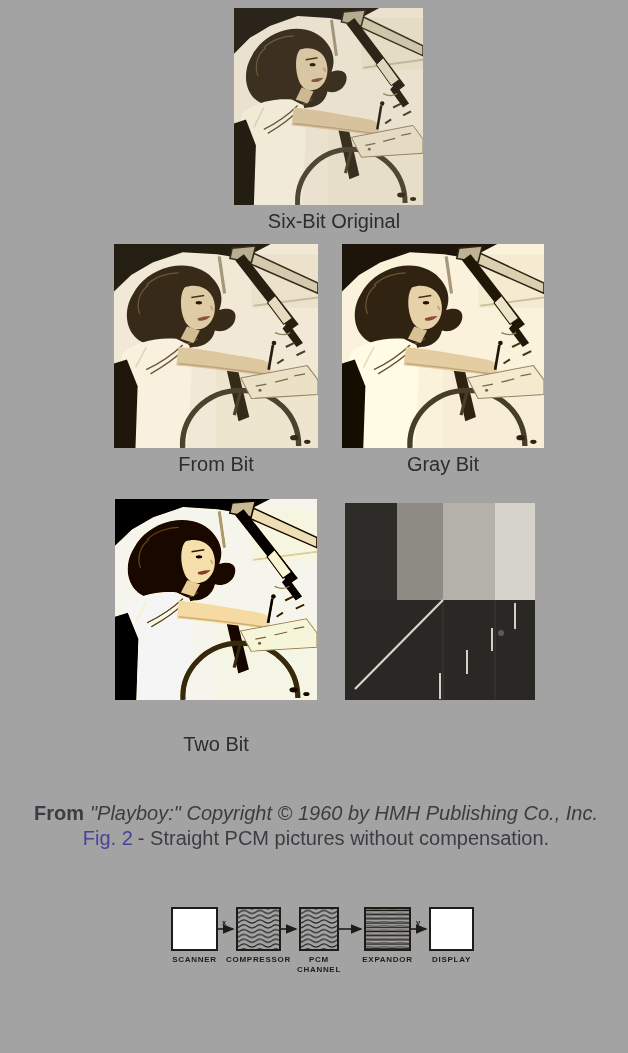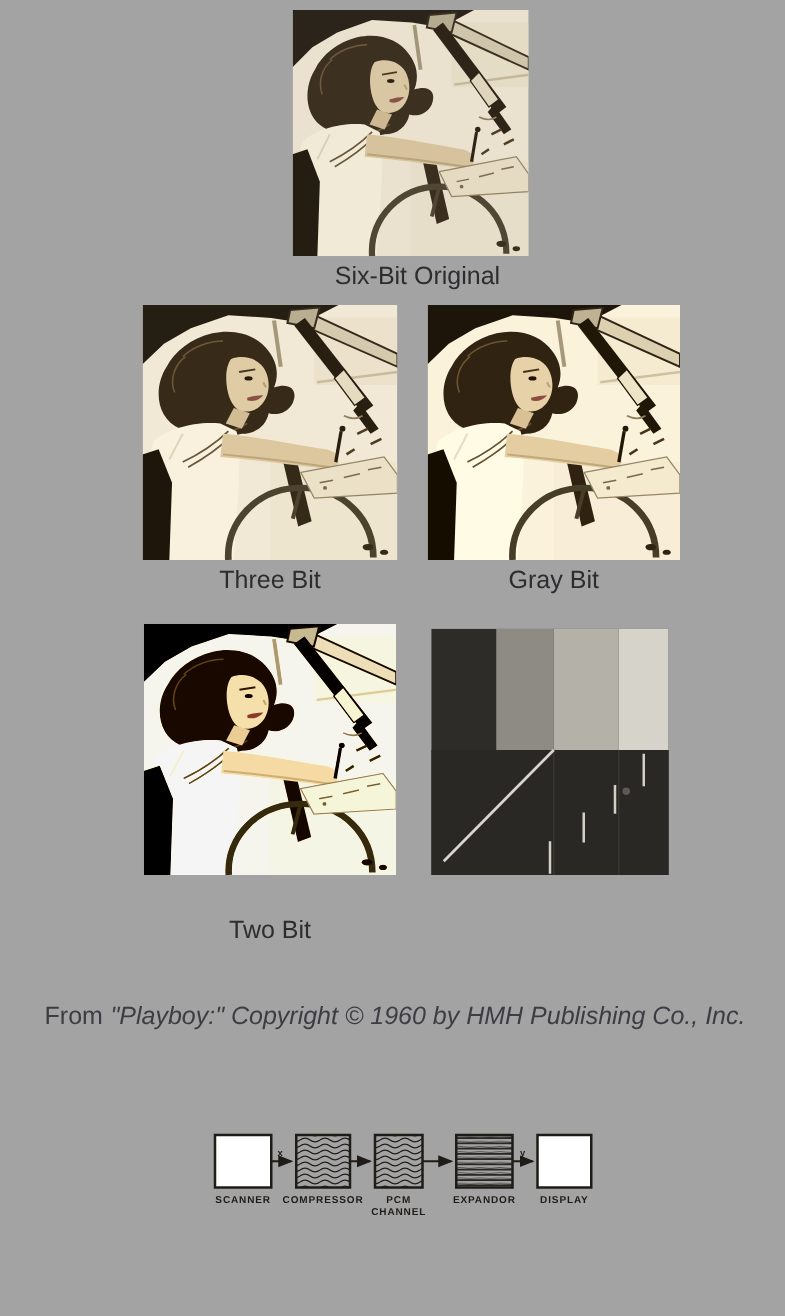--- a/index.html
+++ b/index.html
@@ -9,21 +9,21 @@
   .photo{position:absolute;}
   .photo svg{width:100%;height:100%;display:block;}
   .bit6{filter:none;}
   .bit4{filter:contrast(1.07);}
   .bit3{filter:contrast(1.16);}
   .bit2{filter:contrast(1.5) brightness(.96);}
   .caption{position:absolute;transform:translateX(-50%);font-size:20px;color:#2d2d30;
            white-space:nowrap;line-height:1.2;}
   .credit{position:absolute;transform:translateX(-50%);white-space:nowrap;
           font-size:20px;color:#3e3c43;line-height:1.2;}
-  .credit .prefix{font-style:normal;margin-right:6px;}
+  .credit .prefix{font-style:normal;margin-right:6px;font-weight:bold;}
   .credit .it{font-style:italic;}
   .figcap{position:absolute;transform:translateX(-50%);white-space:nowrap;
           font-size:20px;color:#3e3c43;line-height:1.2;}
   .figlabel{color:#45449b;margin-right:5px;}
   .diagram{position:absolute;left:160px;top:900px;width:330px;height:85px;}
   .diagram svg{width:100%;height:100%;display:block;}
   .dlabel{font-family:"Liberation Sans",sans-serif;font-size:8px;font-weight:bold;
           letter-spacing:.7px;fill:#1f1c18;}
   .dvar{font-family:"Liberation Sans",sans-serif;font-size:7.5px;font-weight:bold;fill:#1f1c18;}
 </style>
@@ -114,21 +114,21 @@
         <use href="#sym-girl"></use>
       </svg>
   </div>
   <div class="caption" style="left:334px;top:209px">Six-Bit Original</div>
 
   <div class="photo" style="left:114px;top:244px;width:204px;height:204px">
     <svg viewBox="0 0 190 198" preserveAspectRatio="none" class="bit4">
         <use href="#sym-girl"></use>
       </svg>
   </div>
-  <div class="caption" style="left:216px;top:452px">Three Bit</div>
+  <div class="caption" style="left:216px;top:452px">From Bit</div>
 
   <div class="photo" style="left:342px;top:244px;width:202px;height:204px">
     <svg viewBox="0 0 190 198" preserveAspectRatio="none" class="bit3">
         <use href="#sym-girl"></use>
       </svg>
   </div>
   <div class="caption" style="left:443px;top:452px">Gray Bit</div>
 
   <div class="photo" style="left:115px;top:499px;width:202px;height:201px">
     <svg viewBox="0 0 190 198" preserveAspectRatio="none" class="bit2">
@@ -151,20 +151,23 @@
       <line x1="122" y1="147" x2="122" y2="171" stroke="#d2cfc6" stroke-width="2"></line>
       <line x1="147" y1="125" x2="147" y2="148" stroke="#d2cfc6" stroke-width="2"></line>
       <line x1="170" y1="100" x2="170" y2="126" stroke="#d2cfc6" stroke-width="2"></line>
       <circle cx="156" cy="130" r="3" fill="#6a675f" opacity="0.8"></circle>
     </svg>
   </div>
 
   <div class="credit" style="left:316px;top:801px">
     <span class="prefix">From</span><span class="it">"Playboy:" Copyright © 1960 by HMH Publishing Co., Inc.</span>
   </div>
+  <div class="figcap" style="left:316px;top:826px">
+    <span class="figlabel">Fig. 2</span><span>- Straight PCM pictures without compensation.</span>
+  </div>
 
   <div class="diagram">
     <svg viewBox="0 0 330 85">
 
       <line x1="57" y1="29" x2="73" y2="29" stroke="#1f1c18" stroke-width="1.6" marker-end="url(#arr)"></line>
       <line x1="120" y1="29" x2="136" y2="29" stroke="#1f1c18" stroke-width="1.6" marker-end="url(#arr)"></line>
       <line x1="178" y1="29" x2="201" y2="29" stroke="#1f1c18" stroke-width="1.6" marker-end="url(#arr)"></line>
       <line x1="250" y1="29" x2="266" y2="29" stroke="#1f1c18" stroke-width="1.6" marker-end="url(#arr)"></line>
       <text class="dvar" x="64" y="25" text-anchor="middle">x</text>
       <text class="dvar" x="258" y="25" text-anchor="middle">y</text>

